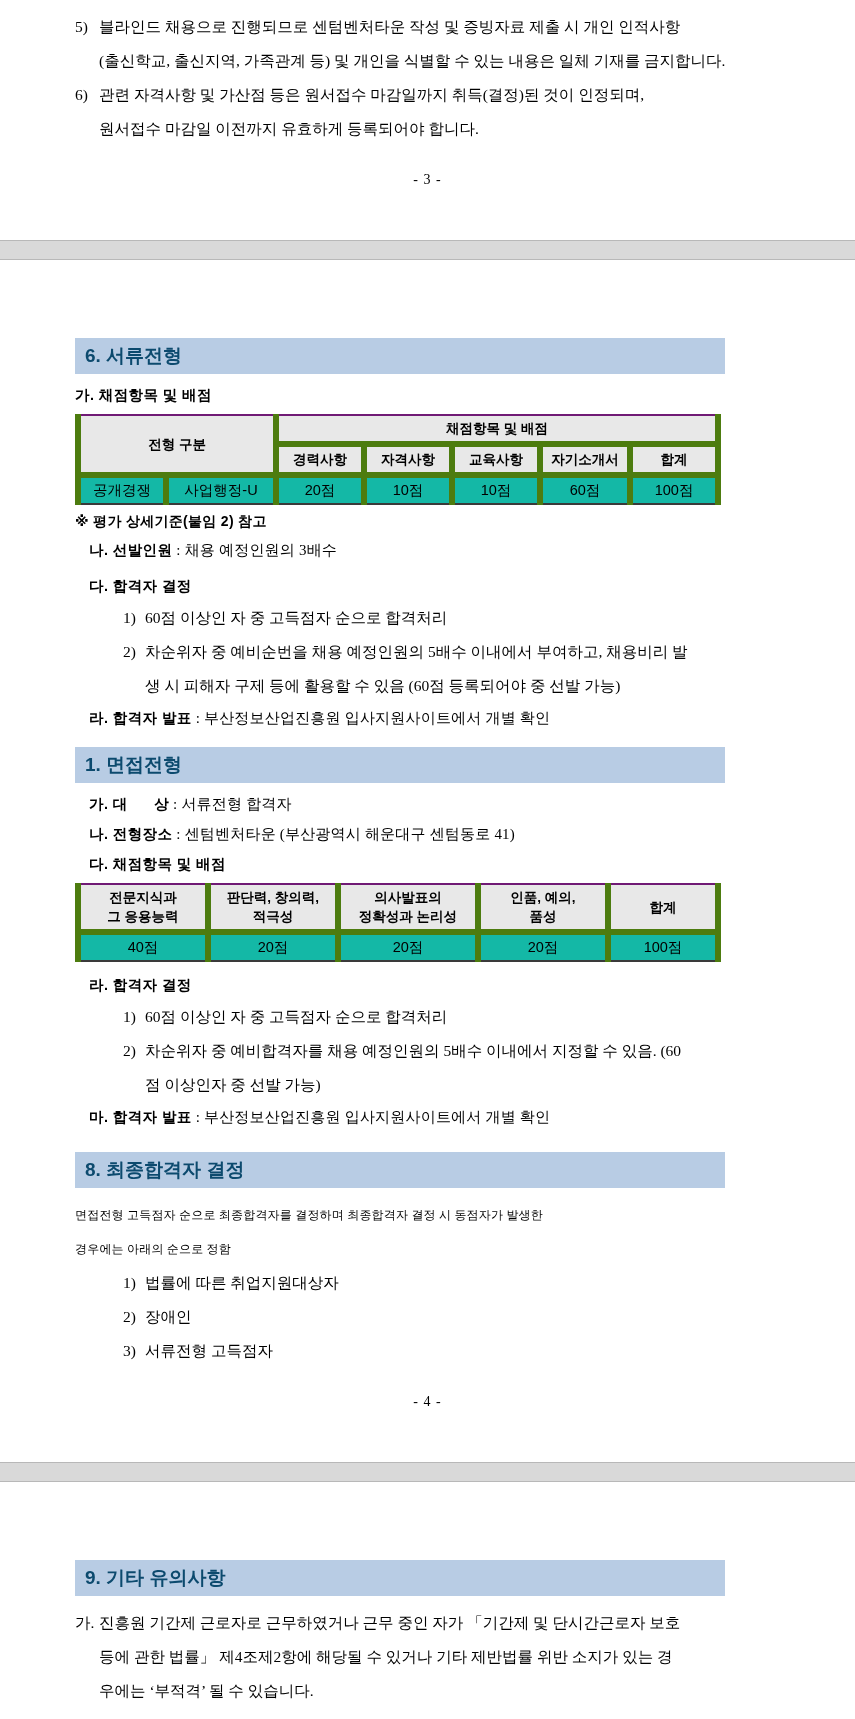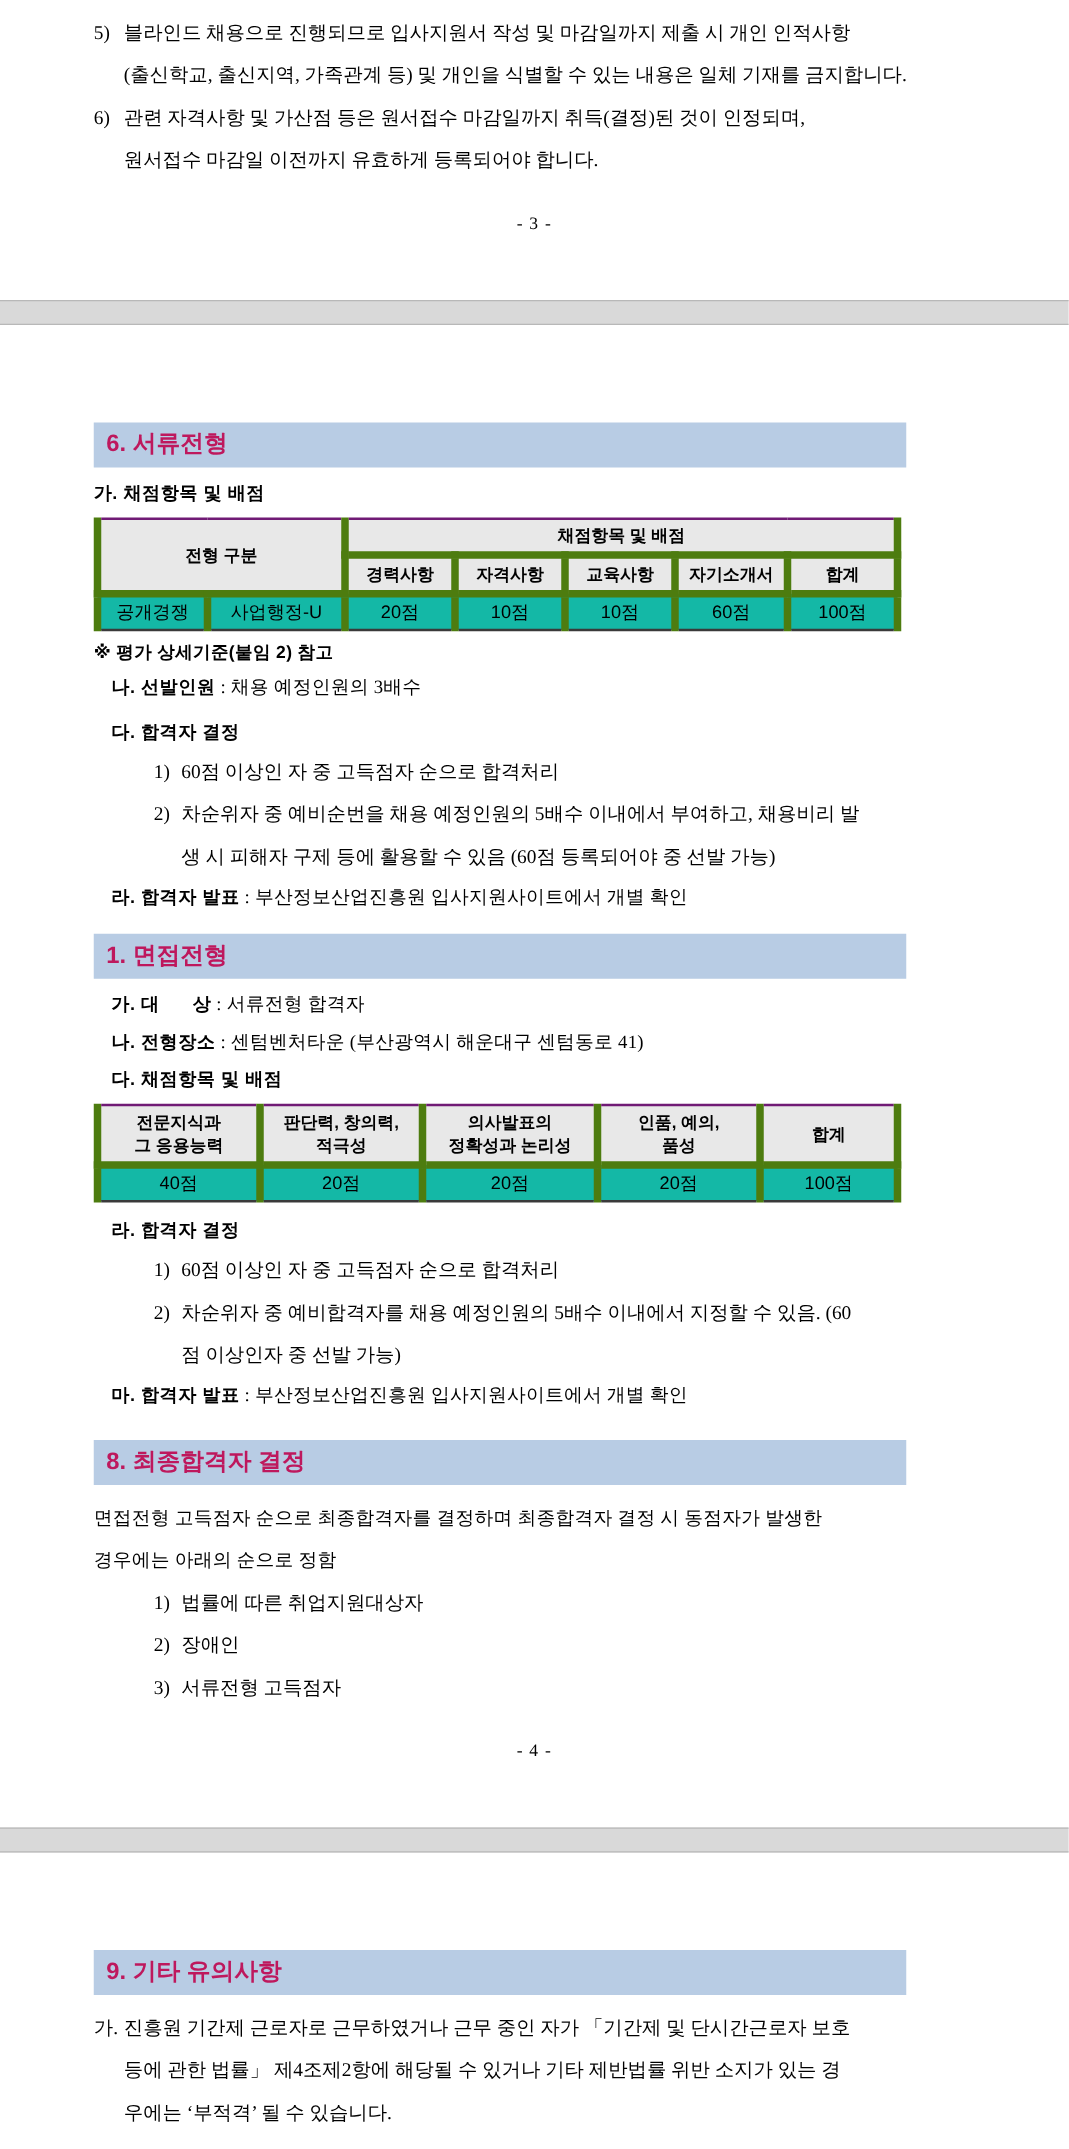--- a/index.html
+++ b/index.html
@@ -33,21 +33,21 @@
     left: 0;
     right: 0;
     top: 32px;
     height: 18px;
     background: #d9d9d9;
     border-top: 1px solid #b8b8b8;
     border-bottom: 1px solid #b8b8b8;
   }
   
   .body-text {
-    font-size: 15px;
+    font-size: 12px;
     line-height: 34px;
     letter-spacing: 0.2px;
     text-align: justify;
     text-justify: inter-character;
     margin: 0;
   }
   .num-item {
     display: flex;
     align-items: flex-start;
     font-size: 15.5px;
@@ -76,21 +76,21 @@
 
   
   .section-bar {
     background: #b8cce4;
     font-family: "Liberation Sans", "DejaVu Sans", sans-serif;
     font-weight: bold;
     font-size: 19px;
     line-height: 30px;
     padding: 3px 0 3px 10px;
     letter-spacing: 0px;
-    color: #be185d;
+    color: #0c4a6e;
     width: 640px;
   }
   .sub-head {
     font-family: "Liberation Sans", "DejaVu Sans", sans-serif;
     font-weight: bold;
     font-size: 14.5px;
     line-height: 30px;
     letter-spacing: 0.4px;
   }
   .sub-head .val {
@@ -143,21 +143,21 @@
   .spacer-44 { height: 44px; }
 </style>
 </head>
 <body>
 
 <div class="page">
   <div class="spacer-10"></div>
 
   <div class="num-item">
     <span class="marker">5)</span>
-    <span class="content">블라인드 채용으로 진행되므로 입사지원서 작성 및 마감일까지 제출 시 개인 인적사항</span>
+    <span class="content">블라인드 채용으로 진행되므로 센텀벤처타운 작성 및 증빙자료 제출 시 개인 인적사항</span>
   </div>
   <div class="num-item">
     <span class="marker"></span>
     <span class="content">(출신학교, 출신지역, 가족관계 등) 및 개인을 식별할 수 있는 내용은 일체 기재를 금지합니다.</span>
   </div>
 
   <div class="num-item">
     <span class="marker">6)</span>
     <span class="content">관련 자격사항 및 가산점 등은 원서접수 마감일까지 취득(결정)된 것이 인정되며,</span>
   </div>

